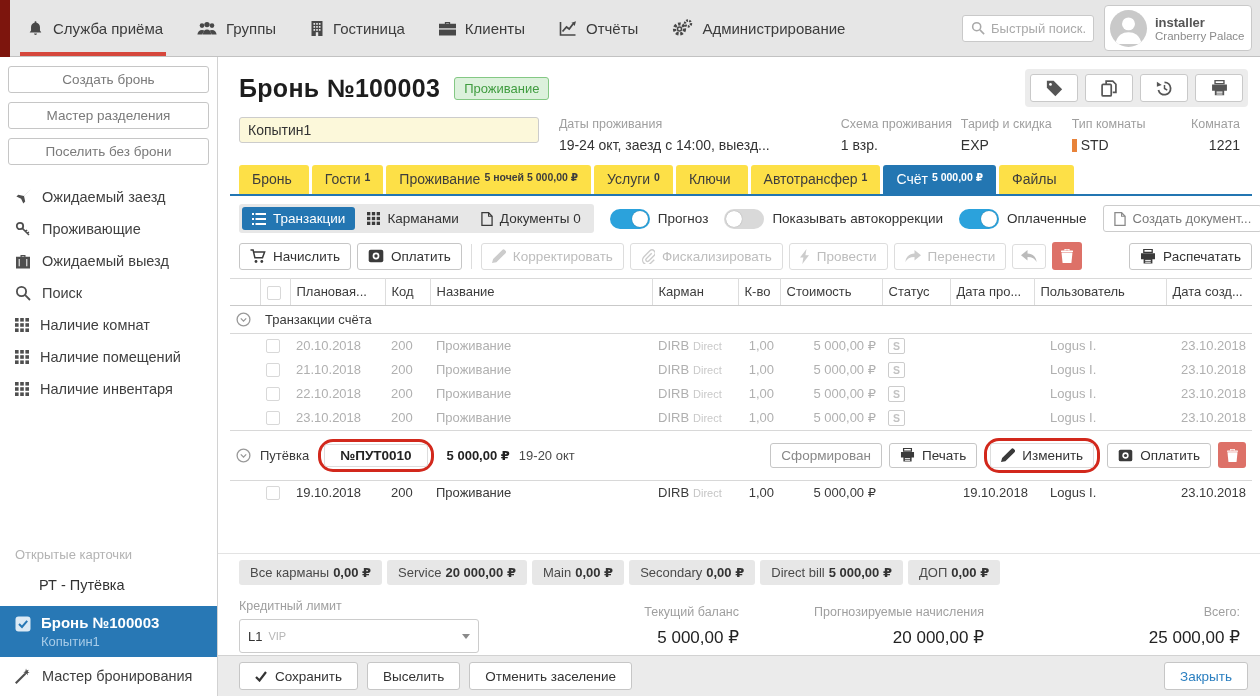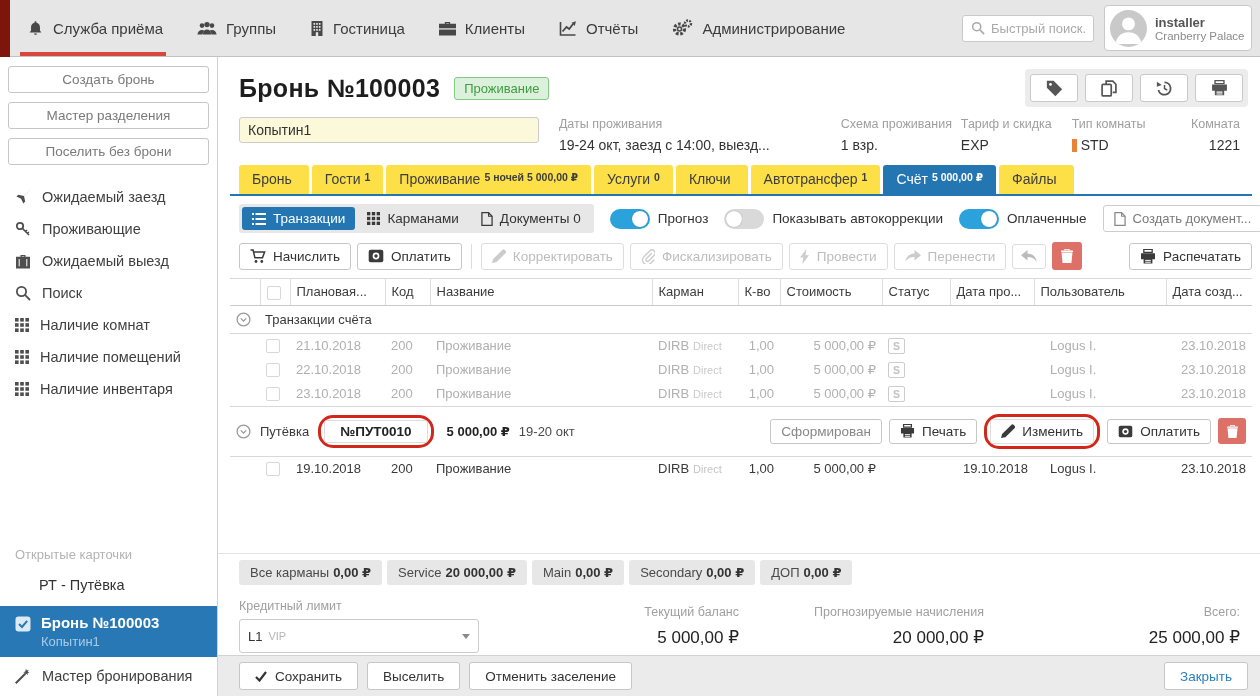--- a/index.html
+++ b/index.html
@@ -573,20 +573,34 @@
                     <svg width="15" height="15" viewBox="0 0 15 15">
                       <circle cx="7.5" cy="7.5" r="6.4" fill="none" stroke="#999" stroke-width="1.3"></circle>
                       <path d="M4.8 6.4l2.7 2.7 2.7-2.7" fill="none" stroke="#999" stroke-width="1.3"></path>
                     </svg>
                   </span>
             <span>Транзакции счёта</span>
           </span>
               </td>
         </tr>
 
+        <tr class="row-muted">
+          <td></td>
+              <td><span class="chk"></span></td>
+          <td>20.10.2018</td>
+              <td>200</td>
+              <td>Проживание</td>
+          <td><span>DIRB</span><span class="pocket-sub">Direct</span></td>
+          <td class="ta-r">1,00</td>
+              <td class="ta-r">5 000,00 ₽</td>
+          <td><span class="s-badge">S</span></td>
+          <td class="ta-r"></td>
+              <td style="padding-left:16px">Logus I.</td>
+              <td class="ta-r">23.10.2018</td>
+        </tr>
         <tr class="row-muted">
           <td></td>
               <td><span class="chk"></span></td>
           <td>21.10.2018</td>
               <td>200</td>
               <td>Проживание</td>
           <td><span>DIRB</span><span class="pocket-sub">Direct</span></td>
           <td class="ta-r">1,00</td>
               <td class="ta-r">5 000,00 ₽</td>
           <td><span class="s-badge">S</span></td>
@@ -692,20 +706,21 @@
         </tr>
       </tbody>
     </table>
   </div>
 
   <div class="pockets">
     <span class="pocket"><span>Все карманы</span><b>0,00 ₽</b></span>
     <span class="pocket"><span>Service</span><b>20 000,00 ₽</b></span>
     <span class="pocket"><span>Main</span><b>0,00 ₽</b></span>
     <span class="pocket"><span>Secondary</span><b>0,00 ₽</b></span>
+    <span class="pocket"><span>Direct bill</span><b>5 000,00 ₽</b></span>
     <span class="pocket"><span>ДОП</span><b>0,00 ₽</b></span>
   </div>
 
   <div class="totals">
     <div class="credit">
       <div class="f-label">Кредитный лимит</div>
       <div class="credit-select">
         <span class="cl-main">L1</span>
         <span class="cl-sub">VIP</span>
         <span class="caret"></span>

